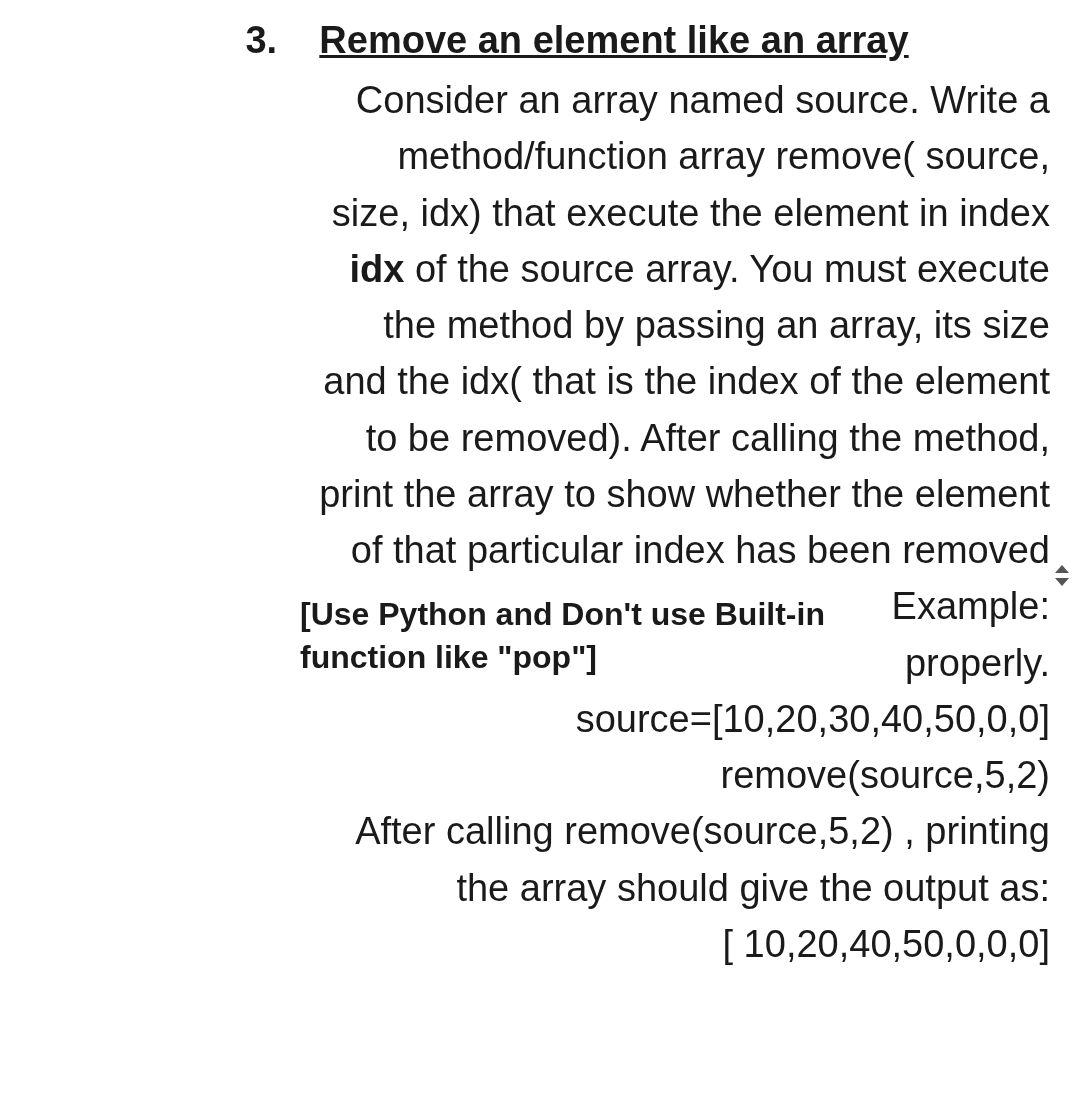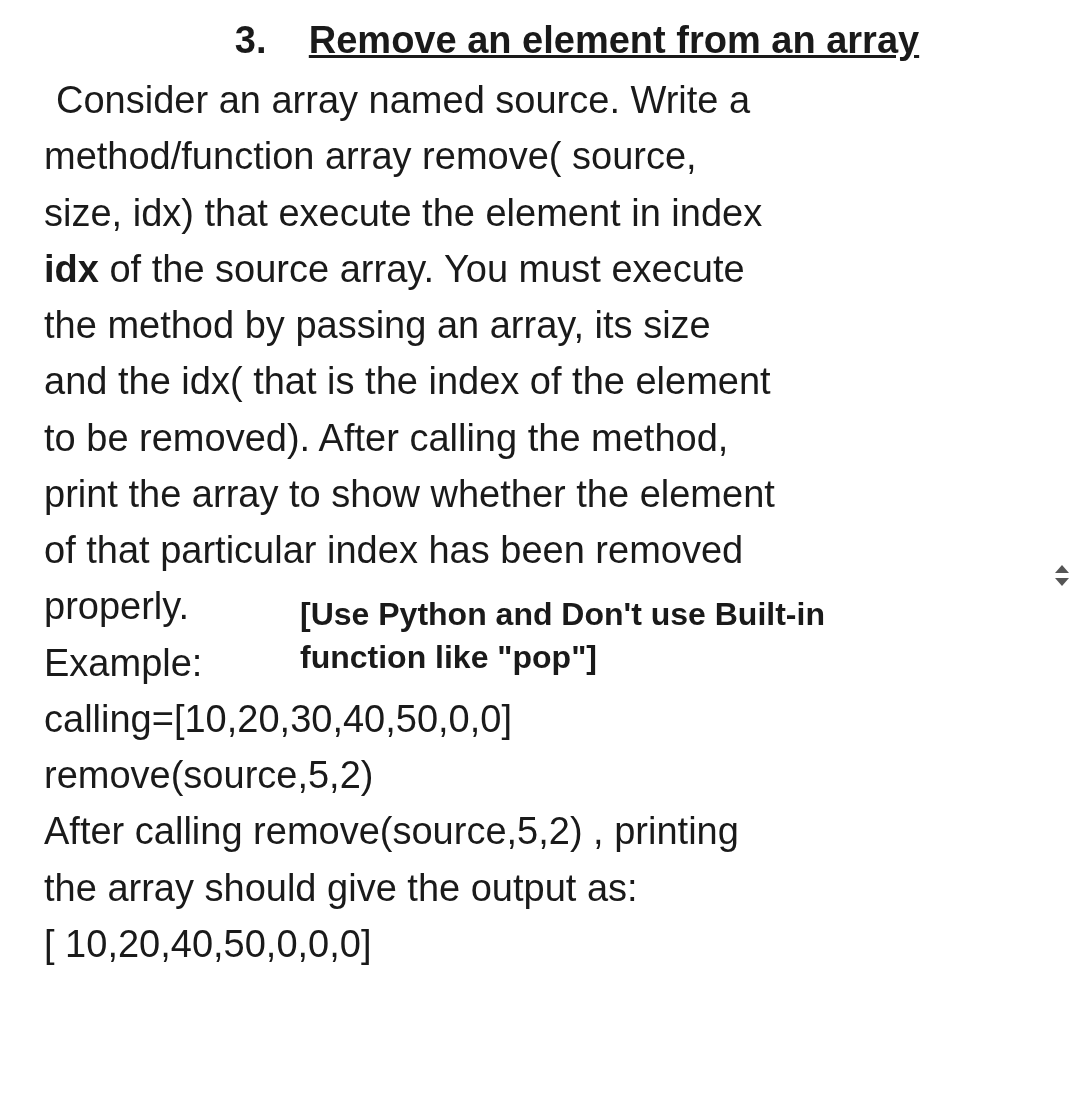--- a/index.html
+++ b/index.html
@@ -25,20 +25,21 @@
       margin-left: 60px;
     }
     .heading-number {
       display: inline;
     }
     .heading-text {
       text-decoration: underline;
     }
     .body-text {
       margin-left: 0;
+      text-align: right;
     }
     .para-line {
       display: block;
     }
     .indent-first {
       text-indent: 12px;
     }
     .bold {
       font-weight: bold;
     }
@@ -75,38 +76,38 @@
     .stepper-down {
       border-top: 8px solid #555;
     }
   </style>
 </head>
 <body>
 
 <div class="heading-row">
   <span class="heading-number">3.</span>
   <span>&nbsp;&nbsp;</span>
-  <span class="heading-text">Remove an element from an array</span>
+  <span class="heading-text">Remove an element like an array</span>
 </div>
 
 <div class="body-text">
   <span class="para-line indent-first">Consider an array named source. Write a</span>
   <span class="para-line">method/function array remove( source,</span>
   <span class="para-line">size, idx) that execute the element in index</span>
   <span class="para-line">
     <span class="bold">idx</span><span> of the source array. You must execute</span>
   </span>
   <span class="para-line">the method by passing an array, its size</span>
   <span class="para-line">and the idx( that is the index of the element</span>
   <span class="para-line">to be removed). After calling the method,</span>
   <span class="para-line">print the array to show whether the element</span>
   <span class="para-line">of that particular index has been removed</span>
+  <span class="para-line">Example:</span>
   <span class="para-line">properly.</span>
-  <span class="para-line">Example:</span>
-  <span class="para-line">calling=[10,20,30,40,50,0,0]</span>
+  <span class="para-line">source=[10,20,30,40,50,0,0]</span>
   <span class="para-line">remove(source,5,2)</span>
   <span class="para-line">After calling remove(source,5,2) , printing</span>
   <span class="para-line">the array should give the output as:</span>
   <span class="para-line"> [ 10,20,40,50,0,0,0]</span>
 </div>
 
 <div class="note-block">
   <div>[Use Python and Don't use Built-in</div>
   <div>function like "pop"]</div>
 </div>

